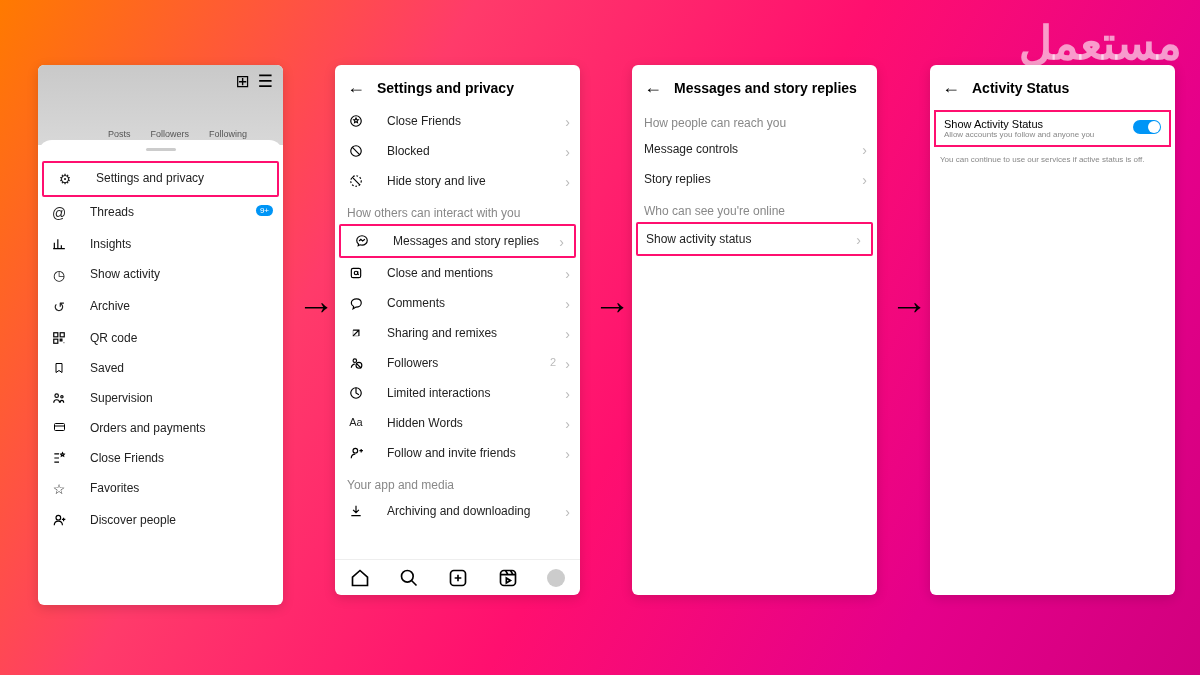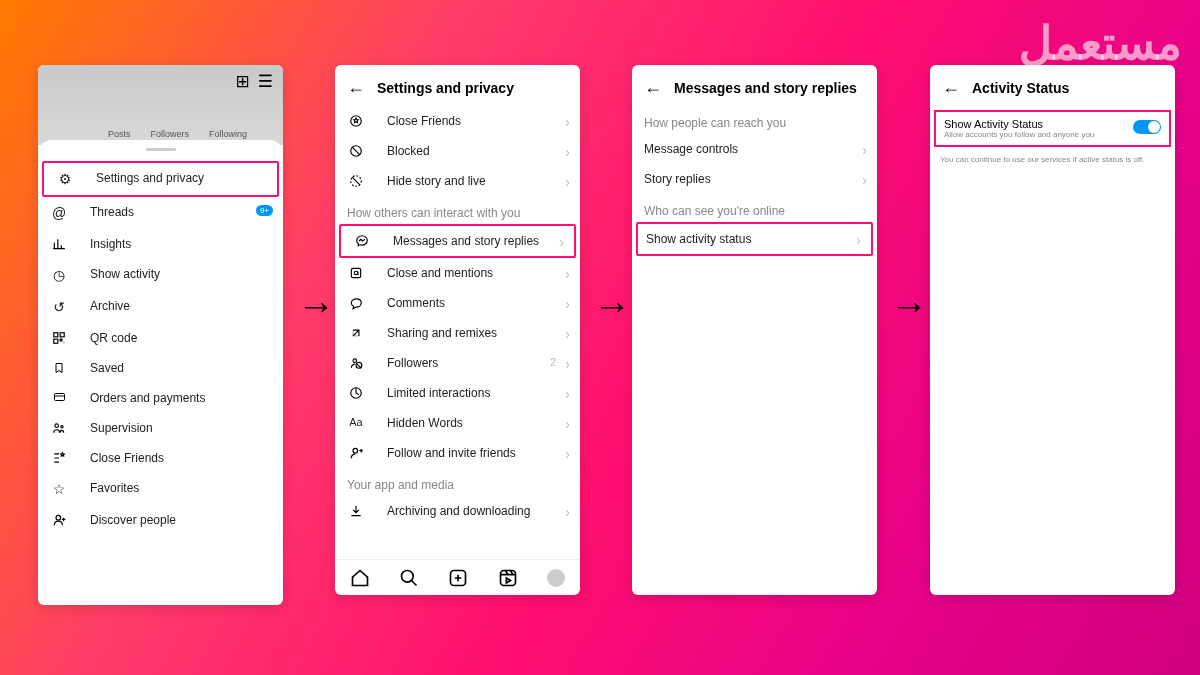--- a/index.html
+++ b/index.html
@@ -137,39 +137,39 @@
     <div class="row">
       <span class="ico">
         <svg width="12" height="14" viewBox="0 0 24 24" fill="none" stroke="#000" stroke-width="2">
               <path d="M6 3h12v18l-6-4-6 4z"></path>
             </svg>
       </span>
       <span>Saved</span>
     </div>
     <div class="row">
       <span class="ico">
-        <svg width="15" height="12" viewBox="0 0 24 24" fill="none" stroke="#000" stroke-width="2">
-              <rect x="2" y="5" width="20" height="14" rx="2"></rect>
-              <path d="M2 10h20"></path>
-            </svg>
-      </span>
-      <span>Orders and payments</span>
-    </div>
-    <div class="row">
-      <span class="ico">
         <svg width="16" height="14" viewBox="0 0 24 24" fill="none" stroke="#000" stroke-width="2">
               <circle cx="8" cy="8" r="3"></circle>
               <circle cx="17" cy="10" r="2"></circle>
               <path d="M3 20c0-3 2-5 5-5s5 2 5 5M14 20c0-2 1-4 3-4s3 2 3 4"></path>
             </svg>
       </span>
       <span>Supervision</span>
     </div>
     <div class="row">
       <span class="ico">
+        <svg width="15" height="12" viewBox="0 0 24 24" fill="none" stroke="#000" stroke-width="2">
+              <rect x="2" y="5" width="20" height="14" rx="2"></rect>
+              <path d="M2 10h20"></path>
+            </svg>
+      </span>
+      <span>Orders and payments</span>
+    </div>
+    <div class="row">
+      <span class="ico">
          <svg width="14" height="14" viewBox="0 0 24 24" fill="none" stroke="#000" stroke-width="2">
               <path d="M4 5h8M4 12h8M4 19h8"></path>
               <path d="M18 3l1 2 2 .3-1.5 1.5.4 2-1.9-1-1.9 1 .4-2L15 5.3l2-.3z"></path>
             </svg>
       </span>
       <span>Close Friends</span>
     </div>
     <div class="row">
       <span class="ico">☆</span>
       <span>Favorites</span>

